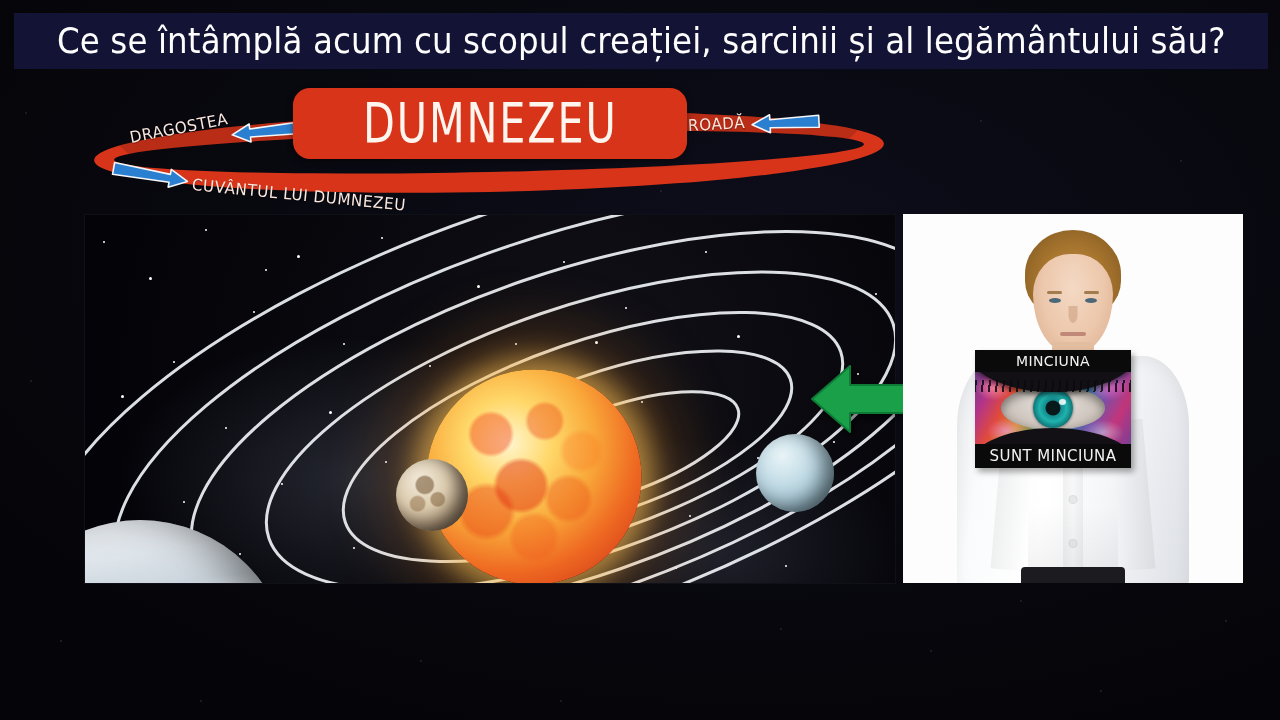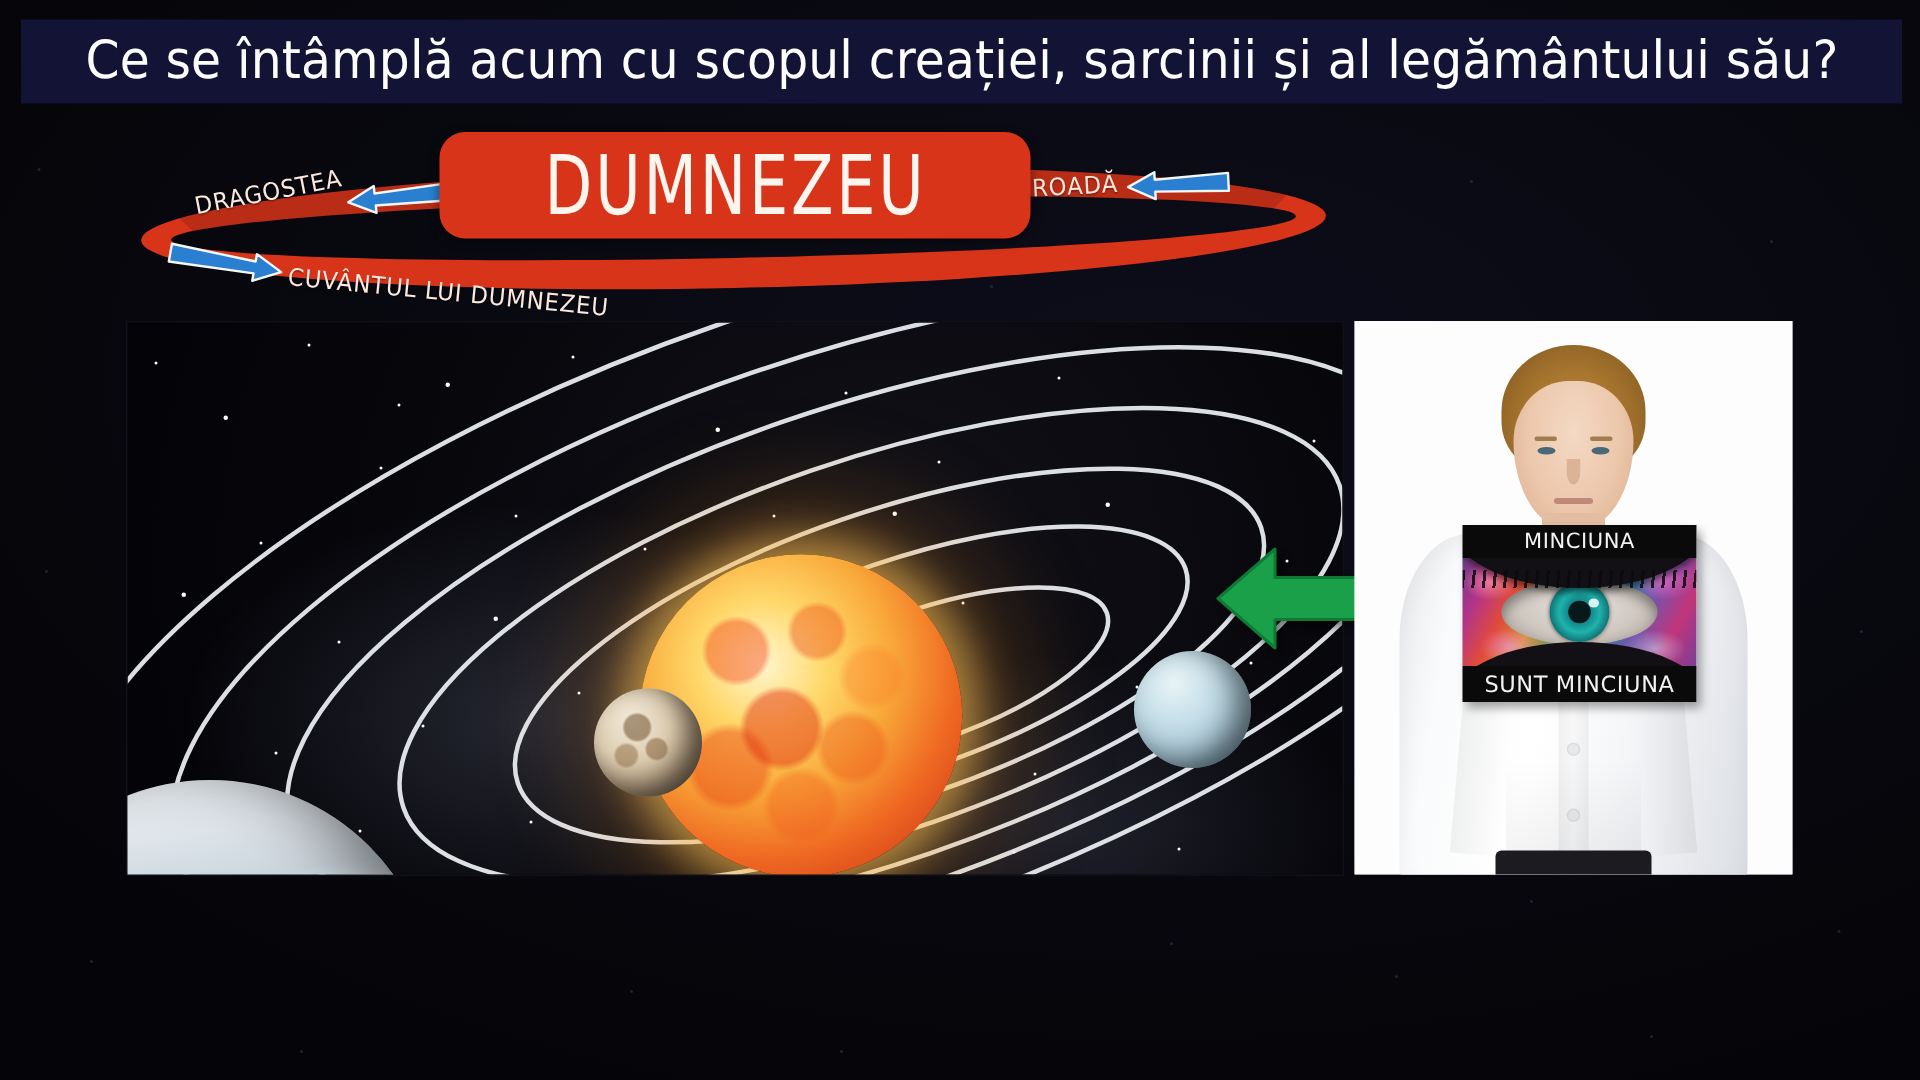--- a/index.html
+++ b/index.html
@@ -241,21 +241,21 @@
     width: 108px;
     height: 74px;
     filter: drop-shadow(3px 4px 3px rgba(0,0,0,.45));
   }
 
   
   .photo-panel {
     position: absolute;
     left: 903px;
     top: 214px;
-    width: 292px;
+    width: 340px;
     height: 369px;
     background: #ffffff;
     overflow: hidden;
   }
   .person {
     position: absolute;
     inset: 0;
     background: #fdfdfd;
   }
   

